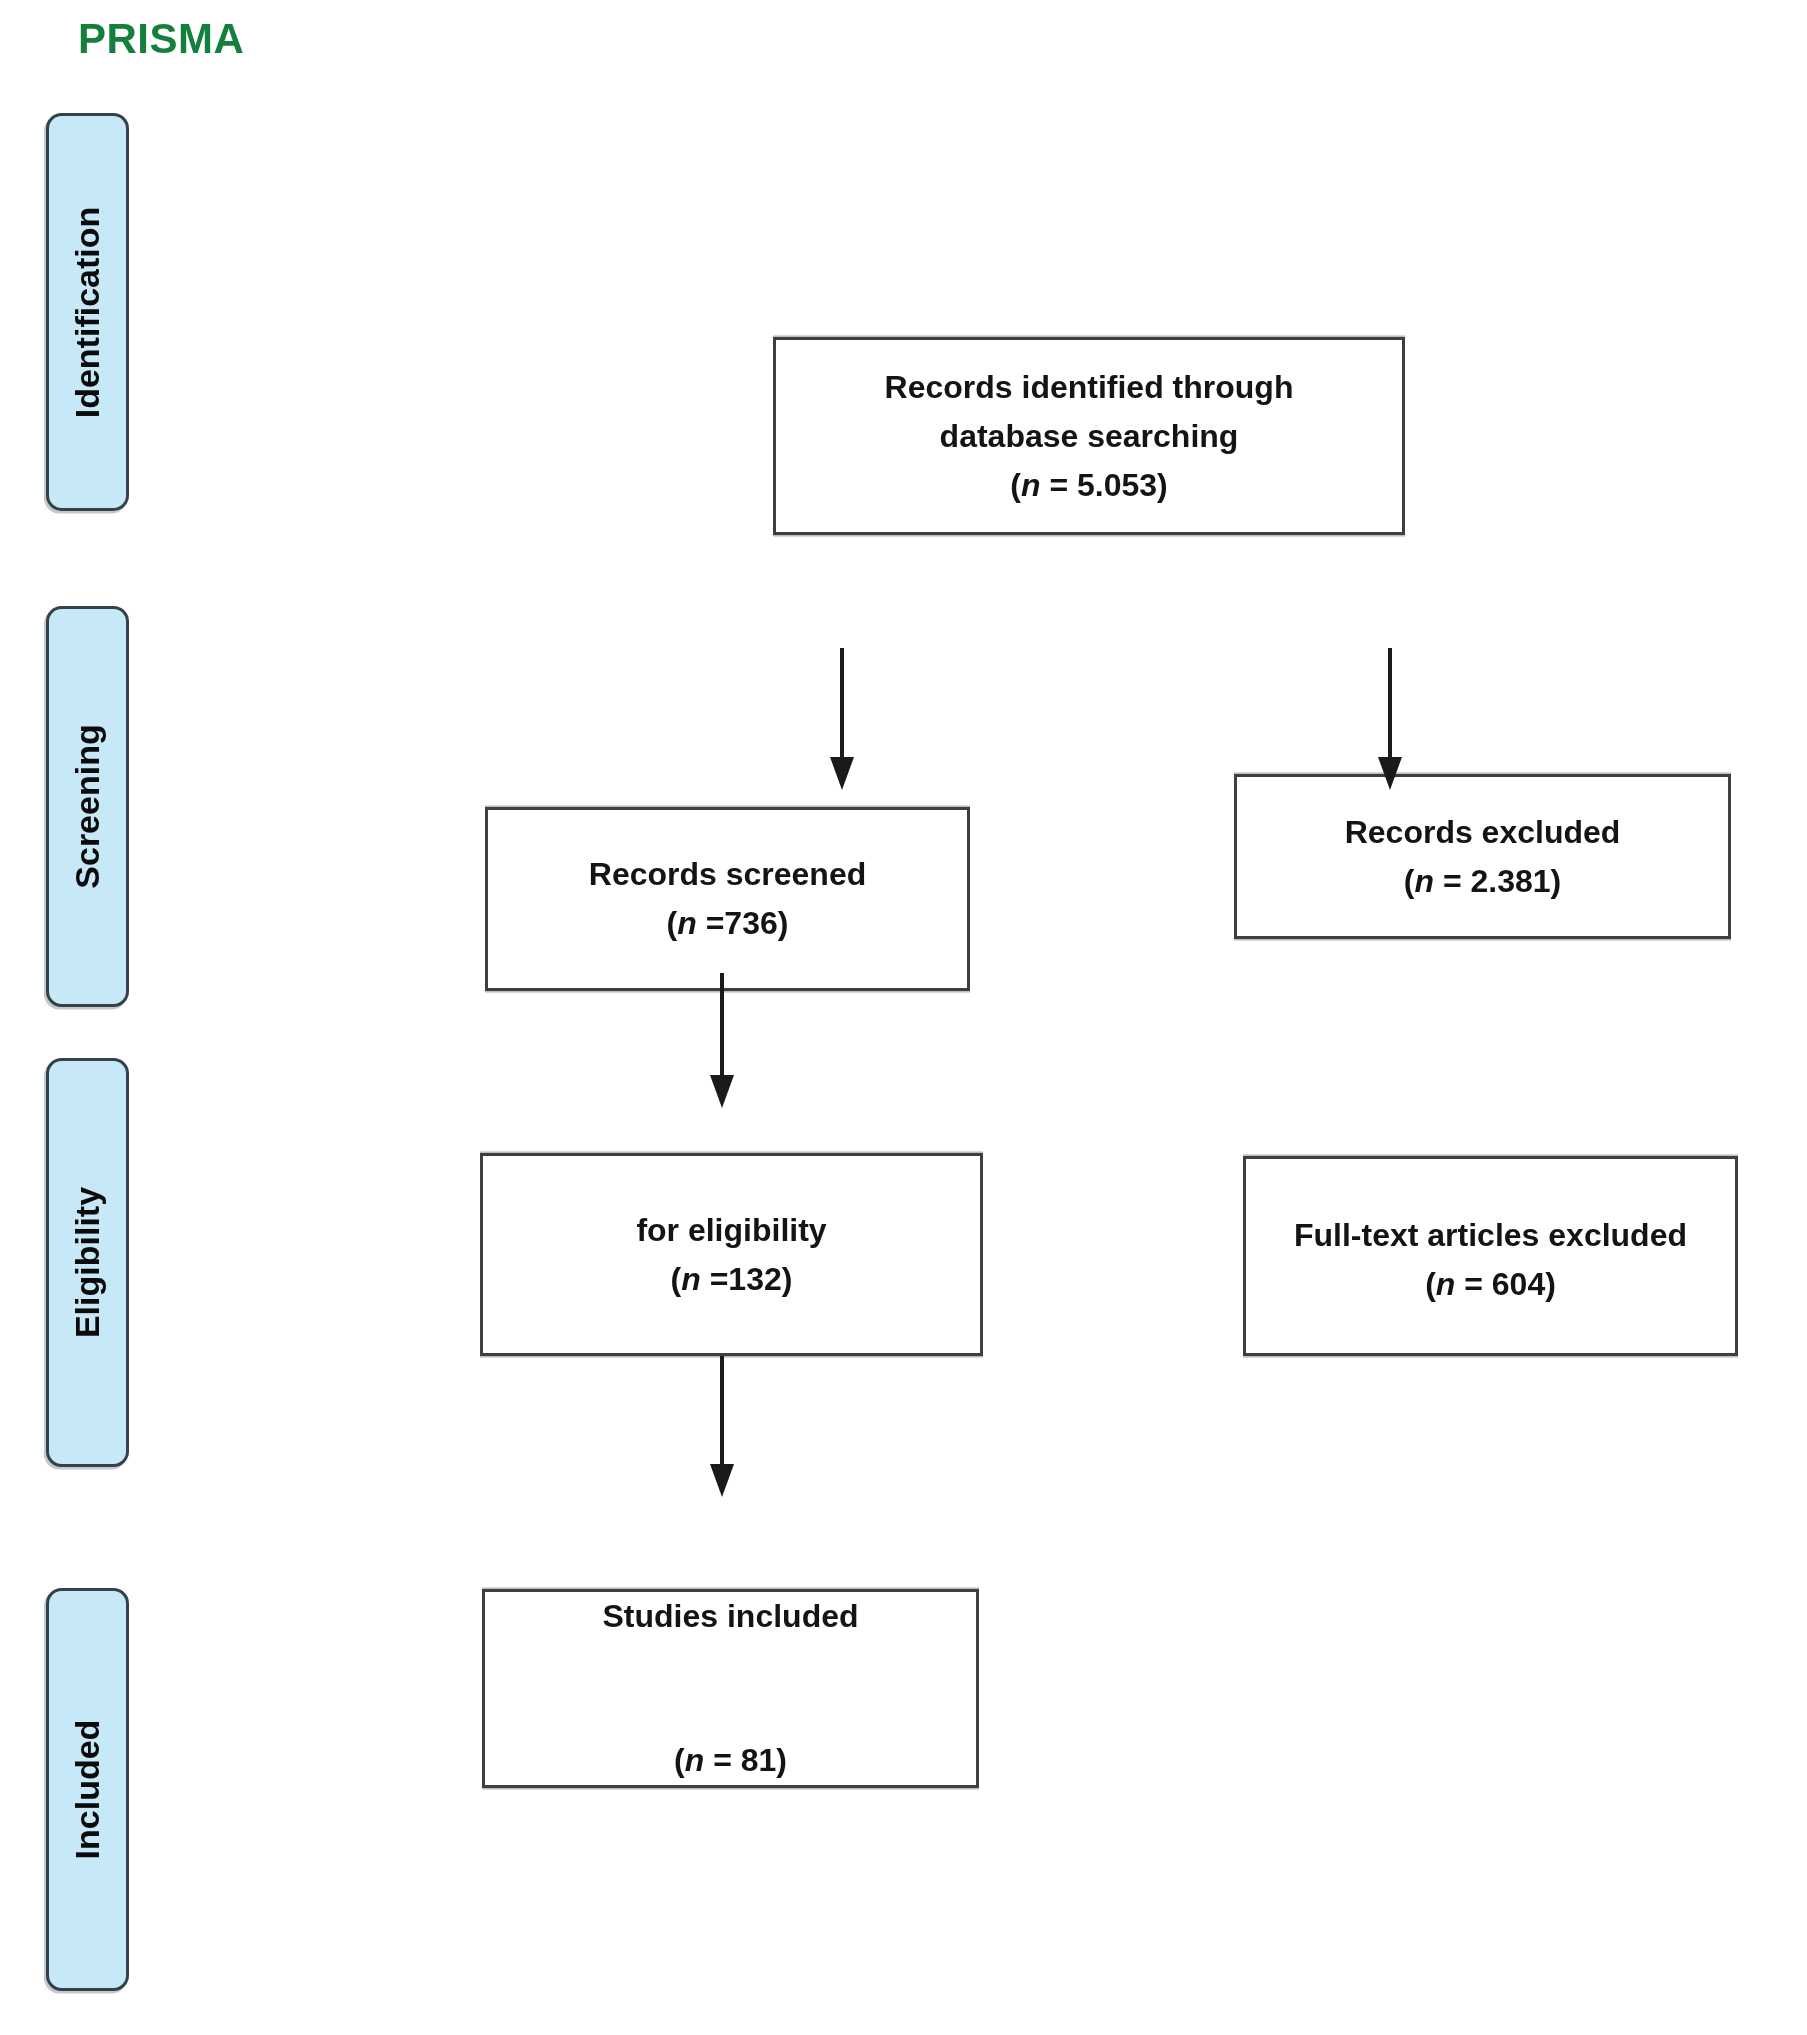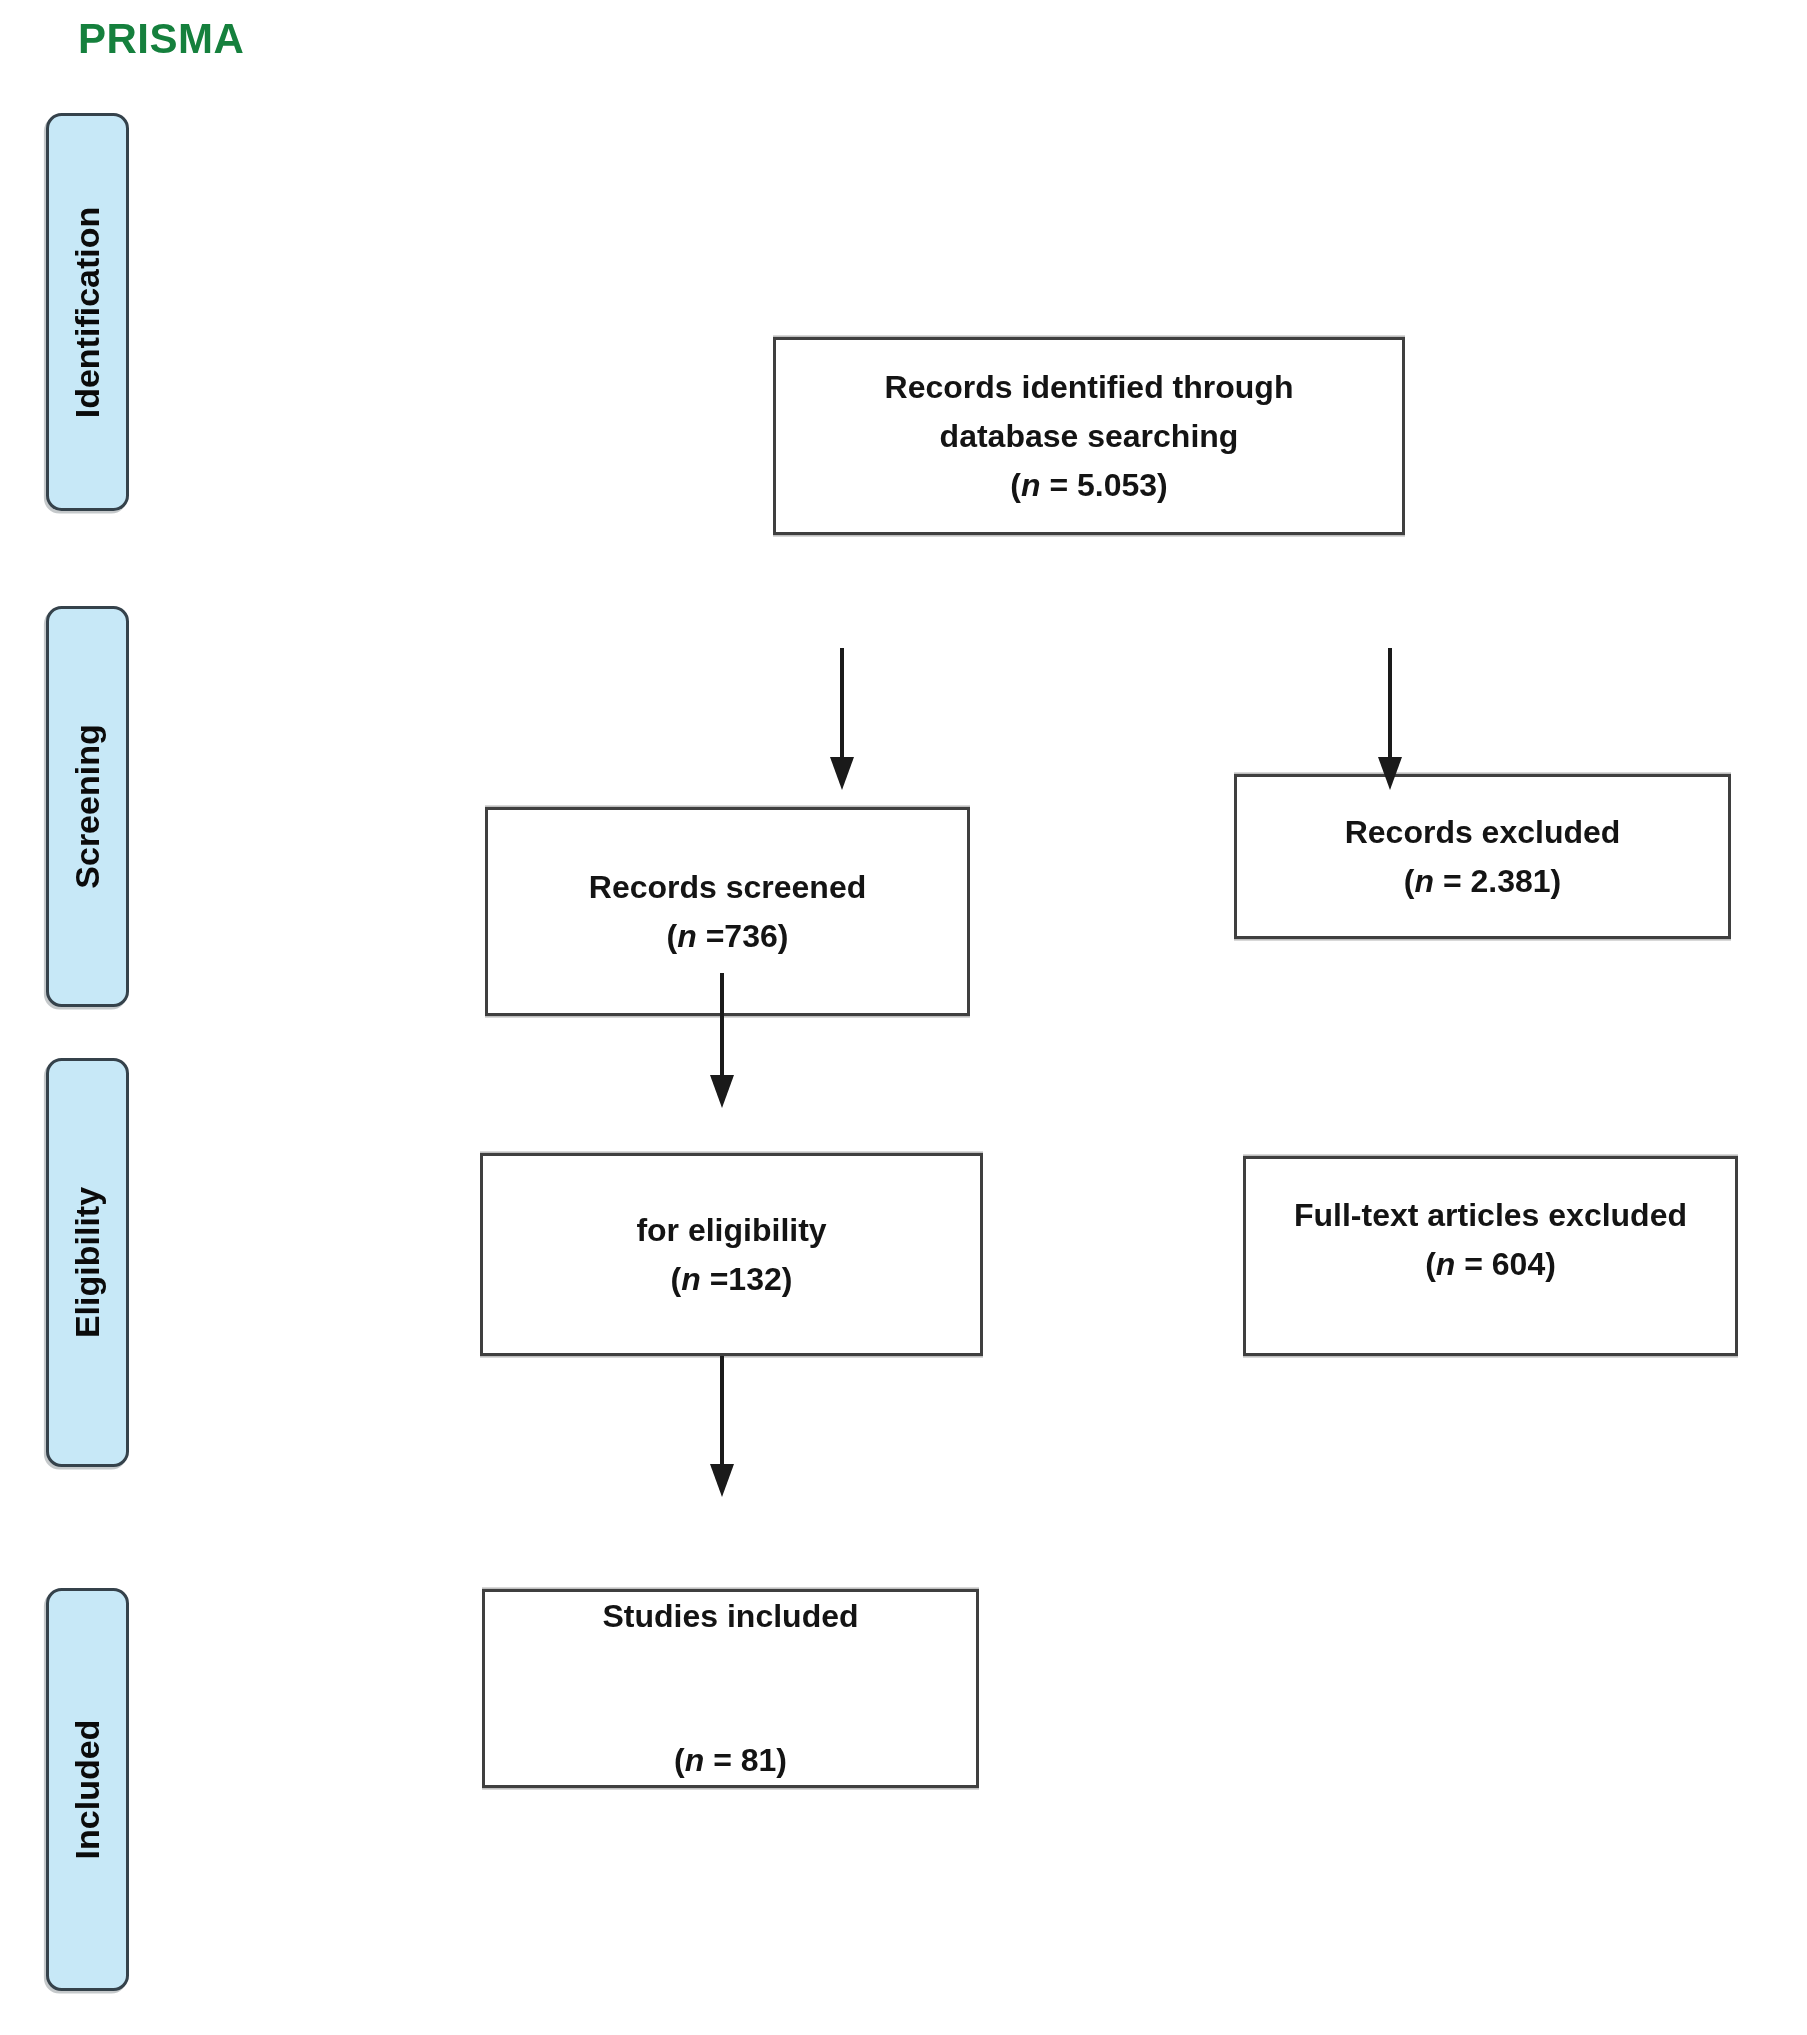--- a/index.html
+++ b/index.html
@@ -58,25 +58,25 @@
     flex-direction: column;
     justify-content: center;
     align-items: center;
     text-align: center;
     font-size: 32px;
     font-weight: 600;
     line-height: 49px;
     color: #141414;
   }
   #box-identified        { left: 773px; top: 337px;  width: 632px; height: 198px; }
-  #box-screened          { left: 485px;  top: 807px; width: 485px;  height: 209px; }
+  #box-screened          { left: 485px;  top: 807px; width: 485px;  height: 184px; }
   #box-excluded          { left: 1234px; top: 774px; width: 497px;  height: 165px; }
   #box-fulltext          { left: 480px;  top: 1153px; width: 503px;  height: 203px; }
   #box-fulltext-excluded { left: 1243px; top: 1156px; width: 495px;  height: 200px;
-                           justify-content: flex-start; padding-top: 32px; }
+                           justify-content: flex-start; padding-top: 52px; }
   #box-included          { left: 482px;  top: 1589px; width: 497px;  height: 199px; justify-content: space-between; }
 
   .count .nvar { font-style: italic; font-weight: 600; }
 
   
   .arrow {
     position: absolute;
     width: 24px;
     display: flex;
     flex-direction: column;

